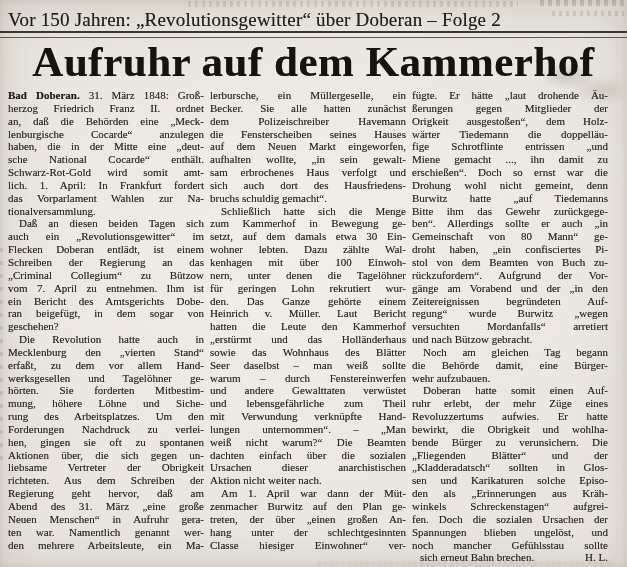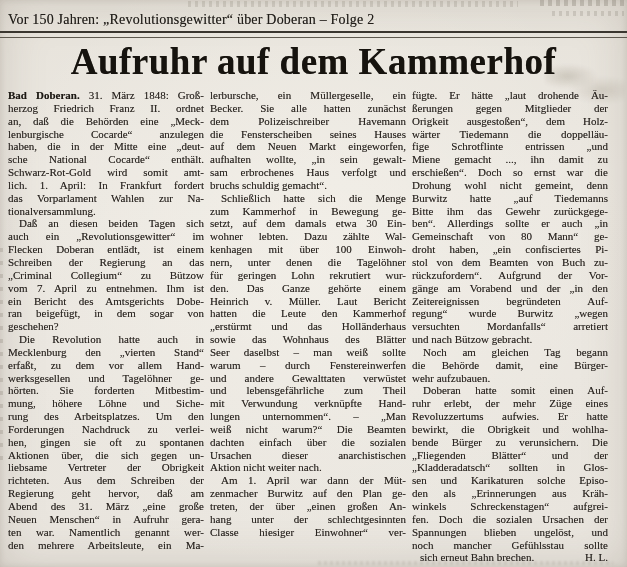--- a/index.html
+++ b/index.html
@@ -11,31 +11,31 @@
   }
   .paper {
     position: absolute; inset: 0;
     background:
       radial-gradient(ellipse at 50% 45%, rgba(255,253,246,.35), rgba(255,253,246,0) 75%),
       linear-gradient(180deg, #e7e3db 0%, #ebe7e0 30%, #e9e5de 100%);
     box-shadow: inset 0 0 46px rgba(112,102,86,.22), inset 0 0 6px rgba(112,102,86,.18);
   }
   .kicker {
     position: absolute; left: 8px; top: 8px; right: 4px;
-    font-size: 14px; line-height: 24px;
+    font-size: 19px; line-height: 24px;
     color: #211e1a; letter-spacing: .2px;
     text-shadow: 0 0 .4px rgba(33,30,26,.55);
     white-space: nowrap;
   }
   .rule-thick { position: absolute; left: 0; right: 0; top: 31px; height: 2px; background: #3a362f; }
   .rule-thin  { position: absolute; left: 0; right: 0; top: 37px; height: 1px; background: #5d584e; }
   .headline {
     position: absolute; left: 0; right: 0; top: 37px; margin: 0;
     text-align: center;
-    font-size: 37px; line-height: 50px; font-weight: bold;
+    font-size: 43px; line-height: 50px; font-weight: bold;
     color: #16130e; letter-spacing: .5px;
     text-shadow: 0 0 .6px rgba(22,19,14,.6);
   }
   .columns {
     position: absolute; left: 8px; top: 89px; right: 5px;
     display: flex; gap: 6px;
   }
   .col { flex: 0 0 196px; width: 196px; }
   .line {
     font-size: 11px; line-height: 12.85px;
@@ -140,20 +140,21 @@
         <div class="line">den mehrere Arbeitsleute, ein Ma-</div>
       </div>
     <div class="col">
         <div class="line">lerbursche, ein Müllergeselle, ein</div>
         <div class="line">Becker. Sie alle hatten zunächst</div>
         <div class="line">dem Polizeischreiber Havemann</div>
         <div class="line">die Fensterscheiben seines Hauses</div>
         <div class="line">auf dem Neuen Markt eingeworfen,</div>
         <div class="line">aufhalten wollte, „in sein gewalt-</div>
         <div class="line">sam erbrochenes Haus verfolgt und</div>
+        <div class="line">sich auch dort des Hausfriedens-</div>
         <div class="line end">bruchs schuldig gemacht“.</div>
         <div class="line ind">Schließlich hatte sich die Menge</div>
         <div class="line">zum Kammerhof in Bewegung ge-</div>
         <div class="line">setzt, auf dem damals etwa 30 Ein-</div>
         <div class="line">wohner lebten. Dazu zählte Wal-</div>
         <div class="line">kenhagen mit über 100 Einwoh-</div>
         <div class="line">nern, unter denen die Tagelöhner</div>
         <div class="line">für geringen Lohn rekrutiert wur-</div>
         <div class="line">den. Das Ganze gehörte einem</div>
         <div class="line">Heinrich v. Müller. Laut Bericht</div>

